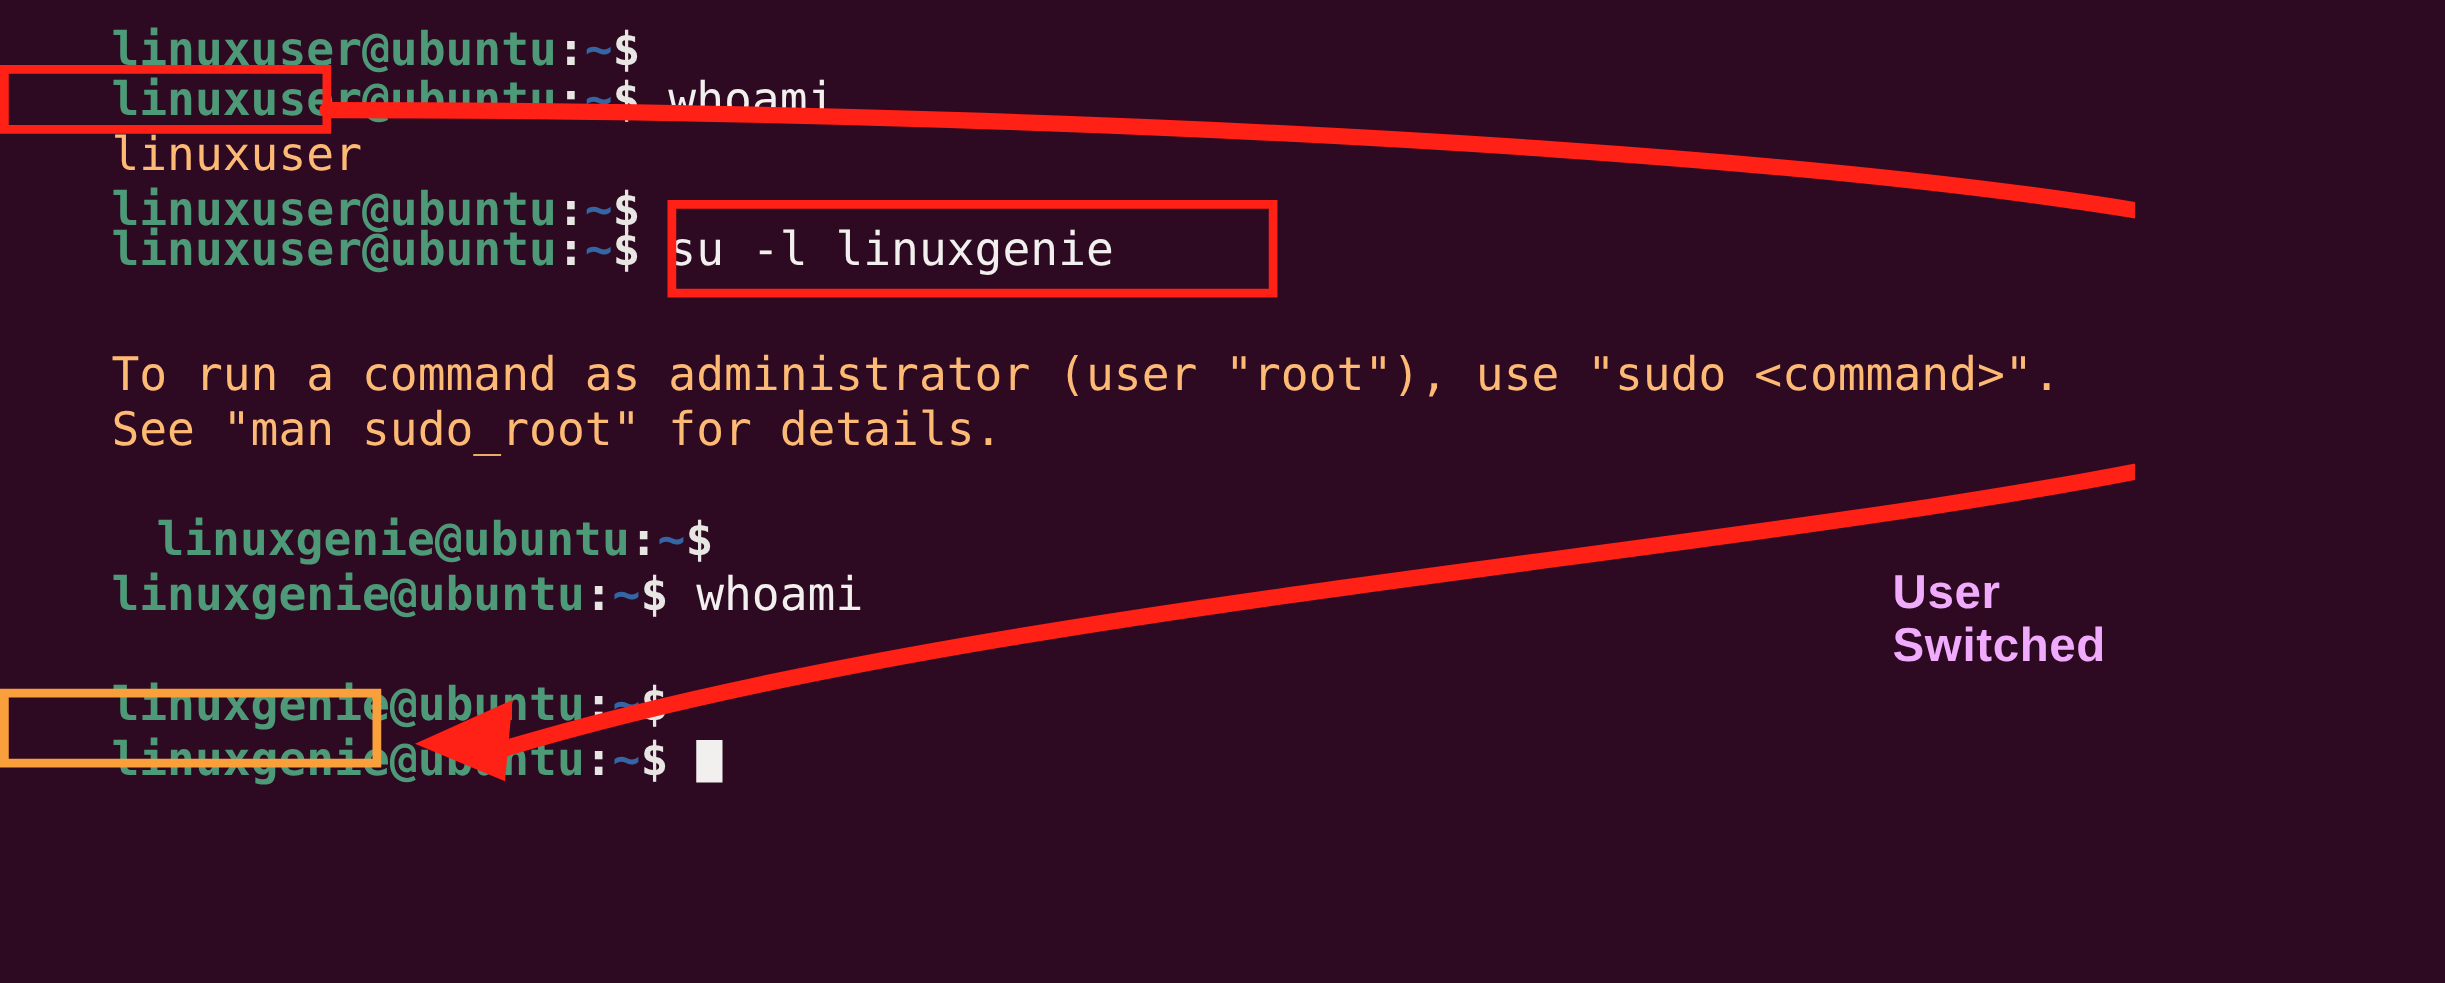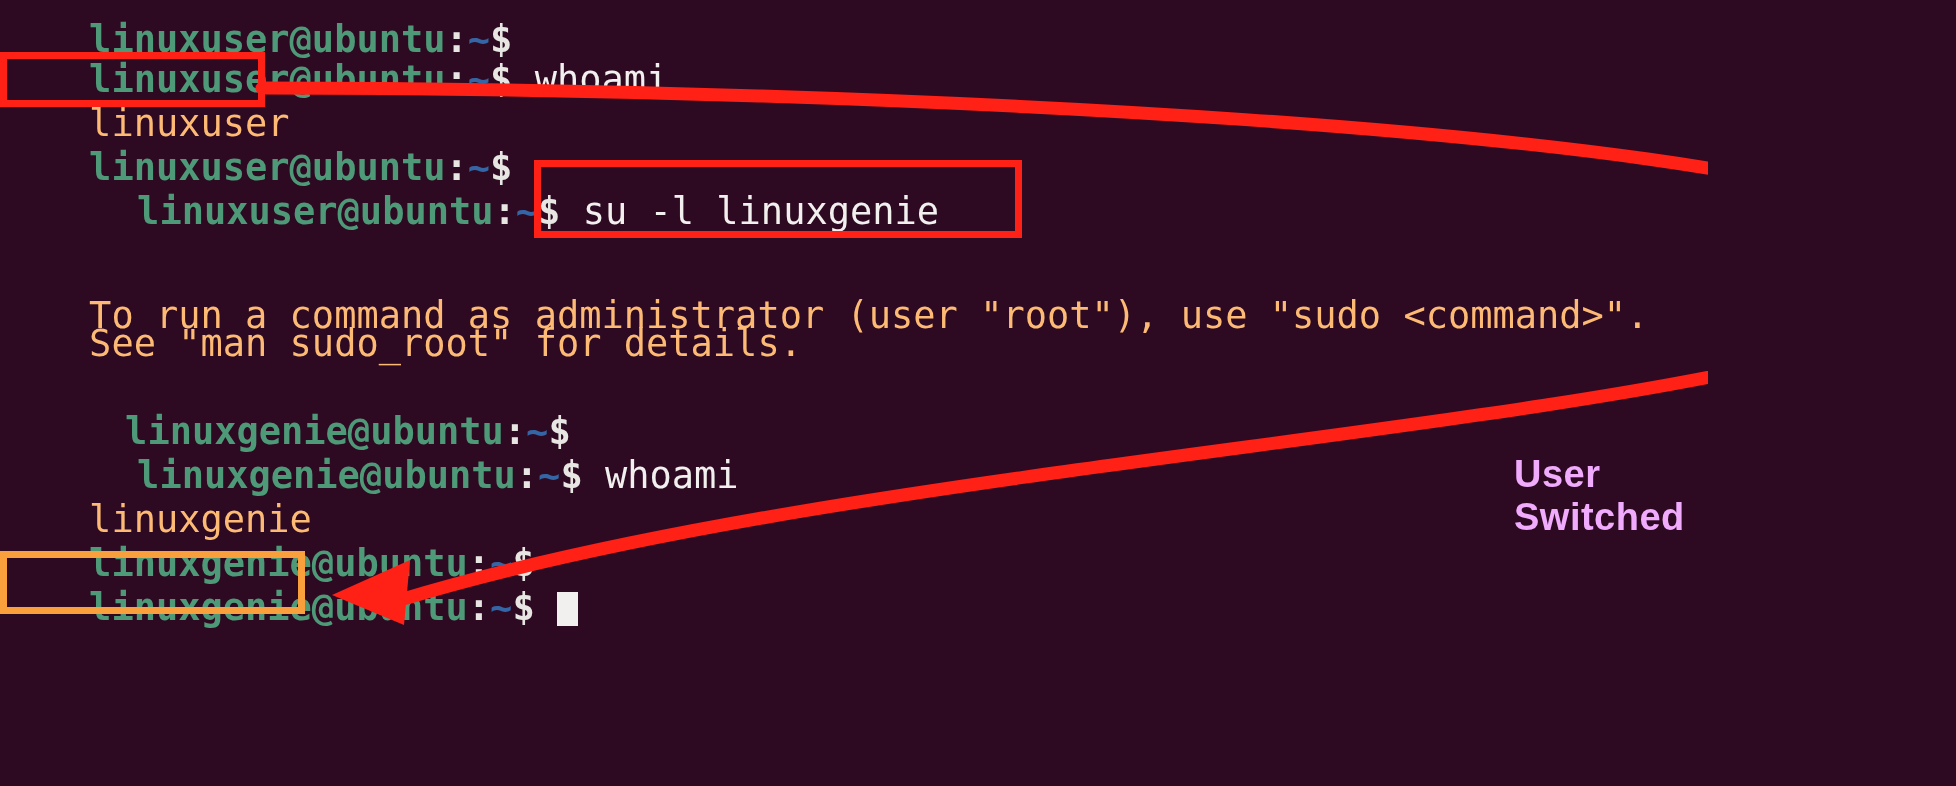--- a/index.html
+++ b/index.html
@@ -48,48 +48,45 @@
   </div>
 
   <div class="line" style="top:58px;">
     <span class="out">linuxuser</span>
   </div>
 
   <div class="line" style="top:102px;">
     <span class="usr">linuxuser@ubuntu</span><span class="sep">:</span><span class="tld">~</span><span class="dol">$</span>
   </div>
 
-  <div class="line" style="top:146px;padding-left:48px;">
+  <div class="line" style="top:134px;">
     <span class="usr">linuxuser@ubuntu</span><span class="sep">:</span><span class="tld">~</span><span class="dol">$</span><span class="cmd"> su -l linuxgenie</span>
   </div>
 
 
-  <div class="line" style="top:250px;">
+  <div class="line" style="top:234px;">
     <span class="out">To run a command as administrator (user "root"), use "sudo &lt;command&gt;".</span>
   </div>
 
   <div class="line" style="top:278px;">
     <span class="out">See "man sudo_root" for details.</span>
   </div>
 
   <div class="line" style="top:322px;">
     <span class="out"></span>
   </div>
 
   <div class="line" style="top:366px;padding-left:36px;">
     <span class="usr">linuxgenie@ubuntu</span><span class="sep">:</span><span class="tld">~</span><span class="dol">$</span>
   </div>
 
-  <div class="line" style="top:410px;margin-left:48px;">
+  <div class="line" style="top:410px;">
     <span class="usr">linuxgenie@ubuntu</span><span class="sep">:</span><span class="tld">~</span><span class="dol">$</span><span class="cmd"> whoami</span>
   </div>
 
-  <div class="line" style="top:454px;">
-    <span class="out">linuxgenie</span>
-  </div>
 
   <div class="line" style="top:498px;">
     <span class="usr">linuxgenie@ubuntu</span><span class="sep">:</span><span class="tld">~</span><span class="dol">$</span>
   </div>
 
   <div class="line" style="top:542px;">
     <span class="usr">linuxgenie@ubuntu</span><span class="sep">:</span><span class="tld">~</span><span class="dol">$</span><span class="cmd"> </span><span class="cursor"></span>
   </div>
 
   <svg class="overlay" viewBox="0 0 1956 786">

